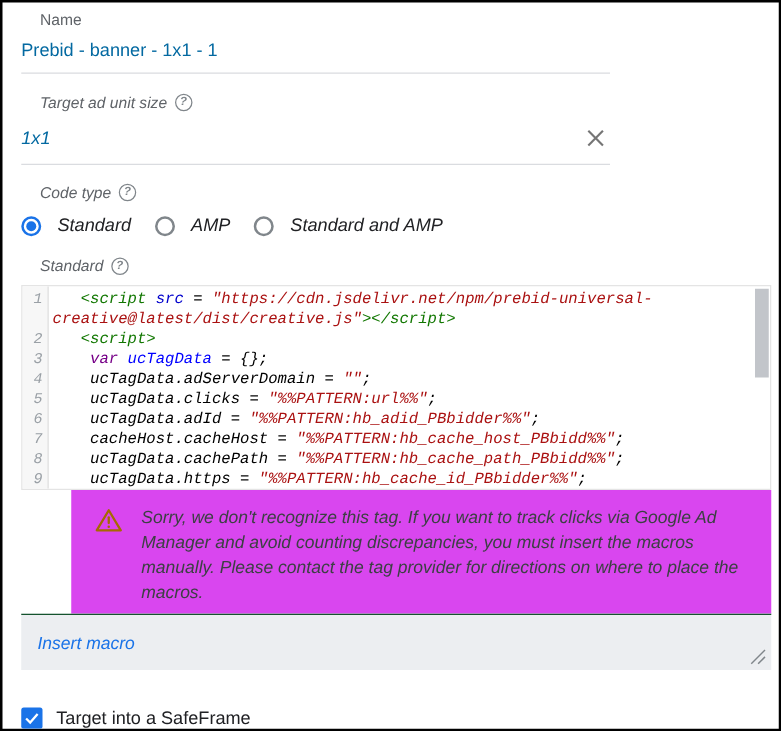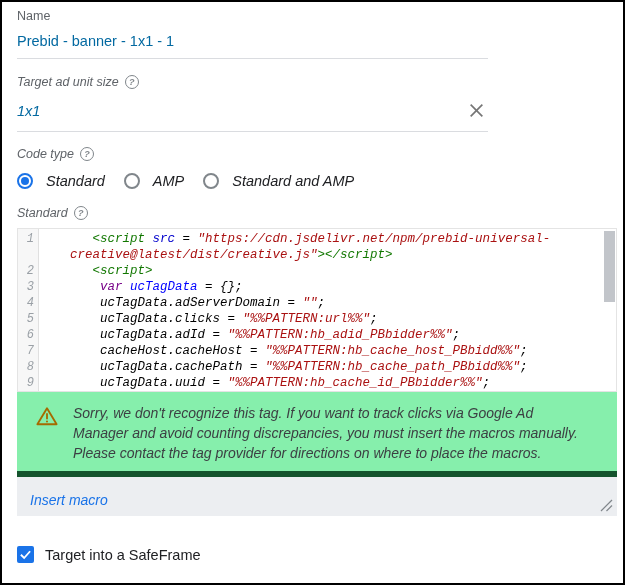--- a/index.html
+++ b/index.html
@@ -5,21 +5,21 @@
   * { margin:0; padding:0; box-sizing:border-box; }
   html,body { width:625px; height:585px; }
   body {
     border:2px solid #000;
     background:#fff;
     font-family:"Liberation Sans", sans-serif;
     padding:7px 6px 0 15px;
     position:relative;
     color:#202124;
   }
-  .field-label { color:#5f6368; font-size:12.5px; display:flex; align-items:flex-start; gap:6px; }
+  .field-label { color:#5f6368; font-size:12.5px; display:flex; align-items:flex-start; gap:6px;margin-left:15px; }
   .help-icon {
     width:14px; height:14px; border:1.2px solid #80868b; border-radius:50%;
     color:#80868b; font-size:9.5px; line-height:11.5px; text-align:center;
     display:inline-block; font-weight:bold;
   }
   .text-input {
     width:471px; border-bottom:1px solid #dadce0;
     font-size:14.5px; color:#0369a1;
     display:flex; align-items:center; justify-content:space-between;
   }
@@ -49,40 +49,41 @@
   }
   .code-row {
     display:flex; position:relative;
     font-family:"Liberation Mono", monospace; font-size:12.5px; line-height:16px;
     white-space:pre;
   }
   .gutter-num {
     width:21px; min-width:21px; text-align:right; padding-right:5px;
     color:#9aa0a6; font-size:12px;
   }
-  .code-text { padding-left:3px; color:#000;margin-left:28px; }
+  .code-text { padding-left:3px; color:#000; }
   .tk-plain { color:#000; }
   .tk-tag   { color:#117700; }
   .tk-attr  { color:#0000cc; }
   .tk-str   { color:#aa1111; }
   .tk-kw    { color:#770088; }
   .tk-def   { color:#0000ff; }
   .scrollbar-thumb {
     position:absolute; top:2px; right:1px; width:11px; height:71px;
     background:#c2c5ca;
   }
   .warning {
-    background:#86efac; display:flex; align-items:flex-start;
+    background:#d946ef; display:flex; align-items:flex-start;
     padding:11px 20px 8px 19px;
+    margin-left:40px;
   }
   .warning-icon { margin:3px 15px 0 0; flex:none; }
   .warning-text { font-size:14px; line-height:20px; color:#3c4043; max-width:505px; }
   .editor-footer {
     background:#eceef1; height:45px; position:relative;
-    border-top:6px solid #14532d; padding:14px 0 0 13px;
+    border-top:1px solid #14532d; padding:14px 0 0 13px;
   }
   .insert-macro { color:#1a73e8; font-size:14px; text-decoration:none; cursor:pointer; }
   .resize-handle { position:absolute; right:4px; bottom:4px; }
 
   .safeframe-row { margin-top:30px; display:flex; align-items:center; }
   .checkbox {
     width:17px; height:17px; background:#1a73e8; border-radius:2px;
     display:flex; align-items:center; justify-content:center;
     margin-right:11px; cursor:pointer;
   }
@@ -157,21 +158,21 @@
       <div id="code-rows">
           <div class="code-row"><span class="gutter-num">1</span><span class="code-text"><span class="tk-plain">   </span><span class="tk-tag">&lt;script</span><span class="tk-plain"> </span><span class="tk-attr">src</span><span class="tk-plain"> = </span><span class="tk-str">"https://cdn.jsdelivr.net/npm/prebid-universal-</span></span></div>
           <div class="code-row"><span class="gutter-num"></span><span class="code-text"><span class="tk-str">creative@latest/dist/creative.js"</span><span class="tk-tag">&gt;&lt;/script&gt;</span></span></div>
           <div class="code-row"><span class="gutter-num">2</span><span class="code-text"><span class="tk-plain">   </span><span class="tk-tag">&lt;script&gt;</span></span></div>
           <div class="code-row"><span class="gutter-num">3</span><span class="code-text"><span class="tk-plain">    </span><span class="tk-kw">var</span><span class="tk-plain"> </span><span class="tk-def">ucTagData</span><span class="tk-plain"> = {};</span></span></div>
           <div class="code-row"><span class="gutter-num">4</span><span class="code-text"><span class="tk-plain">    ucTagData.adServerDomain = </span><span class="tk-str">""</span><span class="tk-plain">;</span></span></div>
           <div class="code-row"><span class="gutter-num">5</span><span class="code-text"><span class="tk-plain">    ucTagData.clicks = </span><span class="tk-str">"%%PATTERN:url%%"</span><span class="tk-plain">;</span></span></div>
           <div class="code-row"><span class="gutter-num">6</span><span class="code-text"><span class="tk-plain">    ucTagData.adId = </span><span class="tk-str">"%%PATTERN:hb_adid_PBbidder%%"</span><span class="tk-plain">;</span></span></div>
           <div class="code-row"><span class="gutter-num">7</span><span class="code-text"><span class="tk-plain">    cacheHost.cacheHost = </span><span class="tk-str">"%%PATTERN:hb_cache_host_PBbidd%%"</span><span class="tk-plain">;</span></span></div>
           <div class="code-row"><span class="gutter-num">8</span><span class="code-text"><span class="tk-plain">    ucTagData.cachePath = </span><span class="tk-str">"%%PATTERN:hb_cache_path_PBbidd%%"</span><span class="tk-plain">;</span></span></div>
-          <div class="code-row"><span class="gutter-num">9</span><span class="code-text"><span class="tk-plain">    ucTagData.uuid = </span><span class="tk-str">"%%PATTERN:hb_cache_id_PBbidder%%"</span><span class="tk-plain">;</span></span></div>
+          <div class="code-row"><span class="gutter-num">9</span><span class="code-text"><span class="tk-plain">    ucTagData.https = </span><span class="tk-str">"%%PATTERN:hb_cache_id_PBbidder%%"</span><span class="tk-plain">;</span></span></div>
         </div>
       <div class="scrollbar-thumb"></div>
     </div>
 
     <div class="warning">
       <svg class="warning-icon" width="22" height="20" viewBox="0 0 24 21" fill="none">
         <path d="M12 2 L22.5 19.5 H1.5 Z" stroke="#a56a00" stroke-width="2" stroke-linejoin="round"></path>
         <line x1="12" y1="8.2" x2="12" y2="13.2" stroke="#a56a00" stroke-width="2" stroke-linecap="round"></line>
         <circle cx="12" cy="16.4" r="1.1" fill="#a56a00"></circle>
       </svg>

